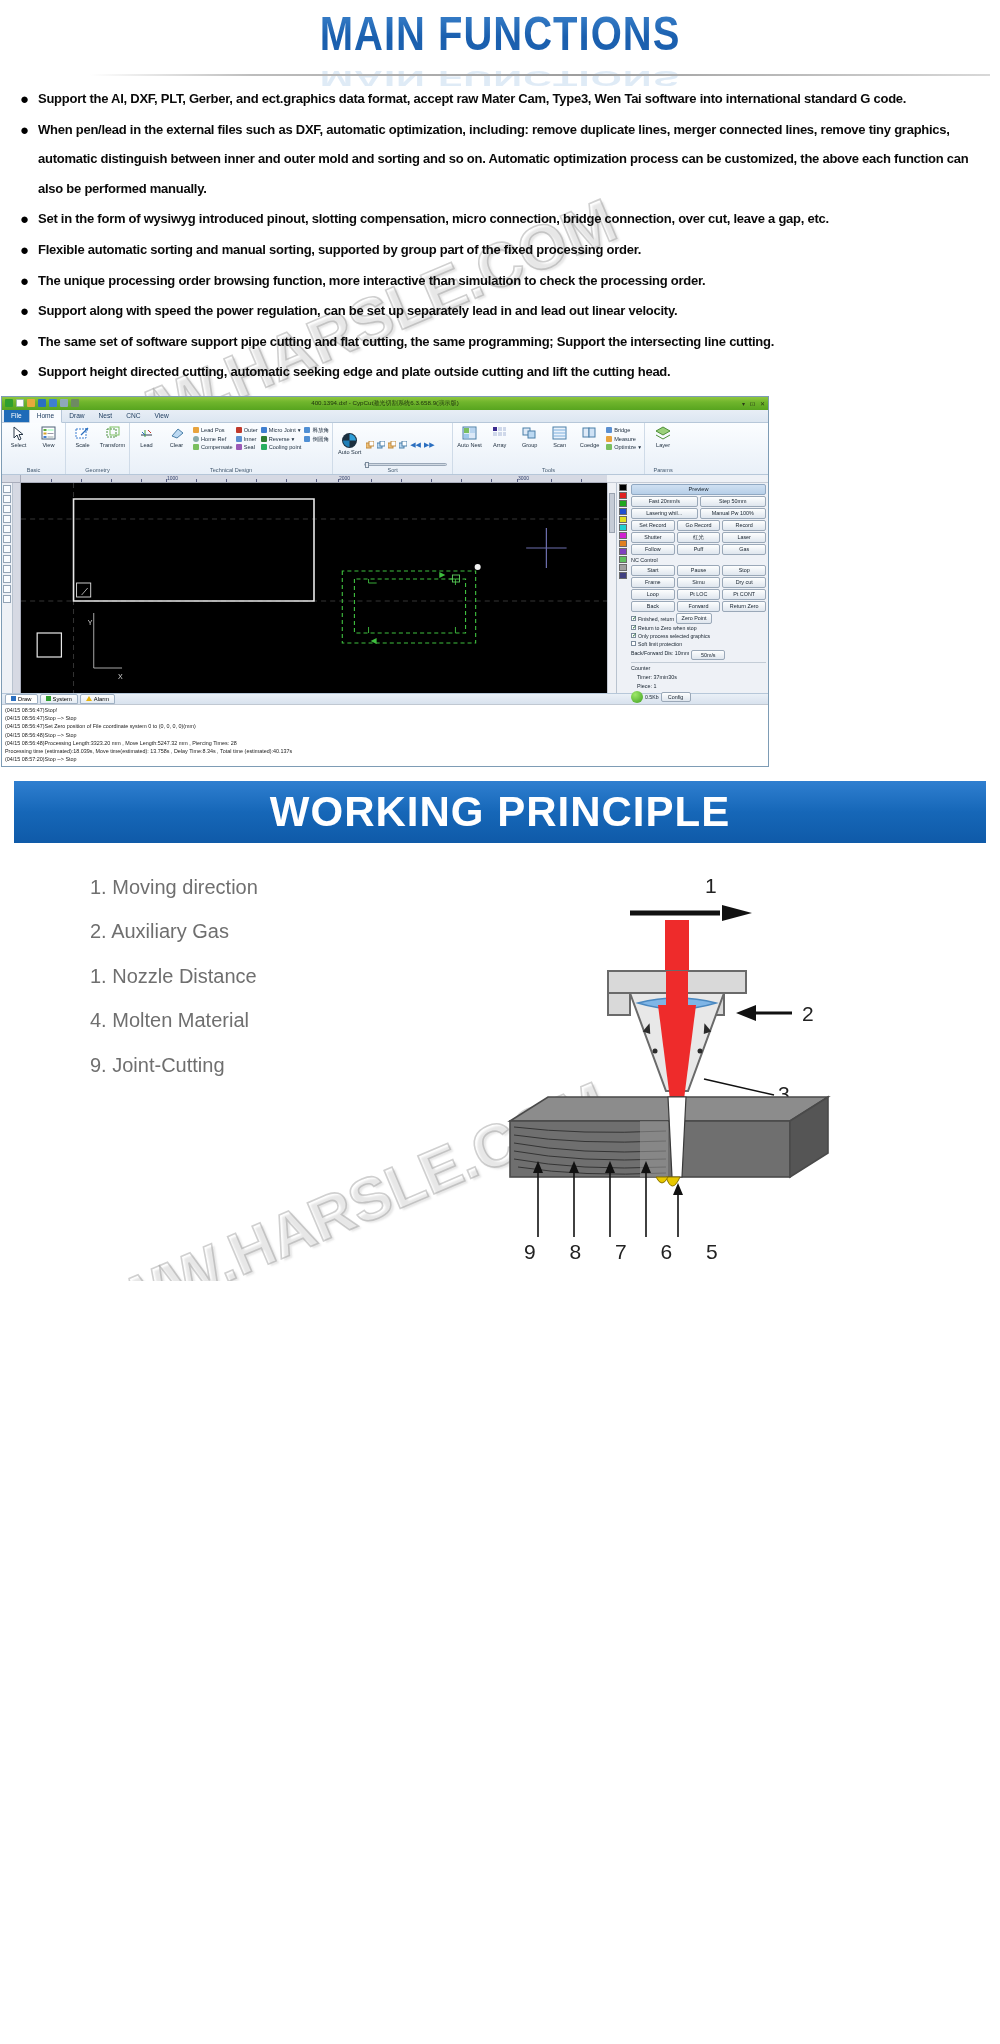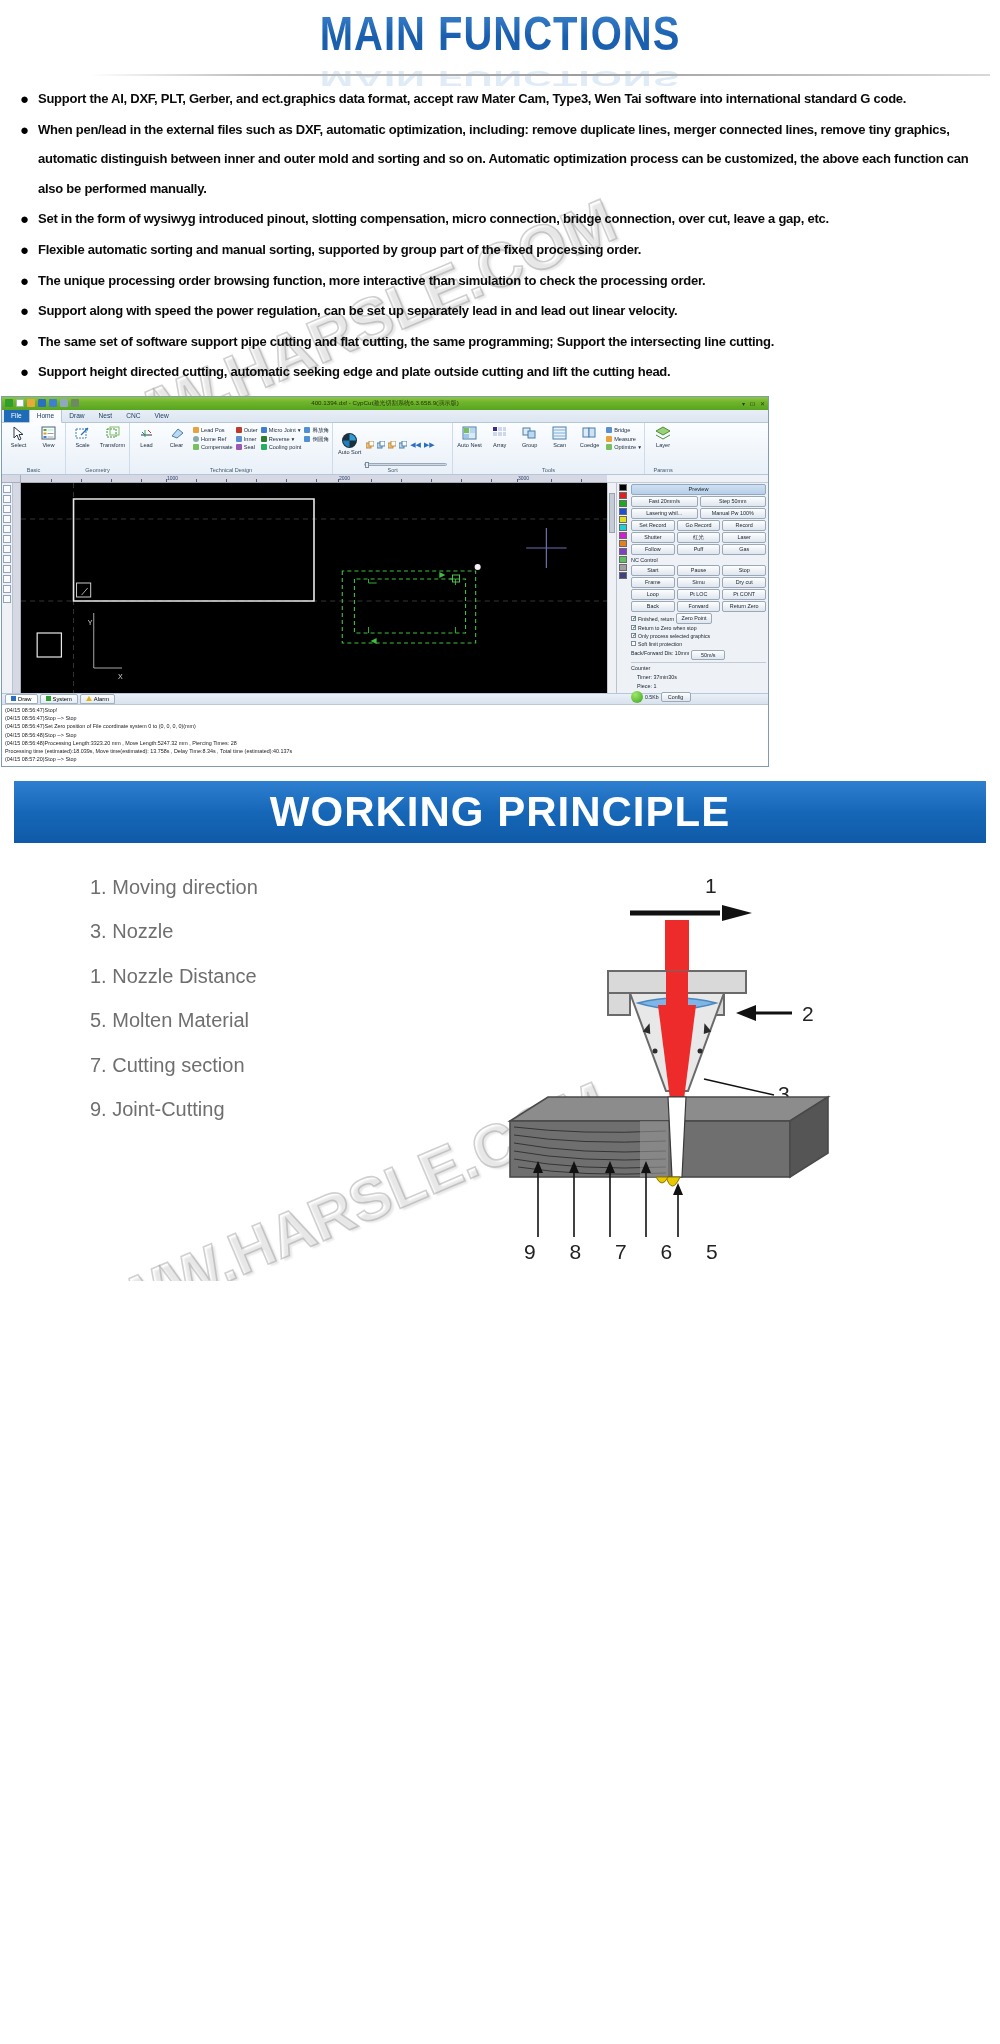--- a/index.html
+++ b/index.html
@@ -743,24 +743,23 @@
   </div>
 </div>
 
 <div class="wp-banner">
   <h2>WORKING PRINCIPLE</h2>
 </div>
 
 <div class="wp-content">
   <div class="wp-list">
     <div class="wp-item">1. Moving direction</div>
-    <div class="wp-item">3. Nozzle</div>
+    <div class="wp-item">2. Auxiliary Gas</div>
     <div class="wp-item">1. Nozzle Distance</div>
-    <div class="wp-item">5. Molten Material</div>
-    <div class="wp-item">7. Cutting section</div>
+    <div class="wp-item">4. Molten Material</div>
     <div class="wp-item">9. Joint-Cutting</div>
   </div>
 
   <div class="wp-diagram">
     <svg class="diagram-svg" width="420" height="400" viewBox="0 0 420 400">
 
       <text x="215" y="28" font-family="Liberation Sans, sans-serif" font-size="21" fill="#222">1</text>
       <line x1="140" y1="48" x2="230" y2="48" stroke="#111" stroke-width="5"></line>
       <path d="M232 40 L262 48 L232 56 Z" fill="#111"></path>
 

